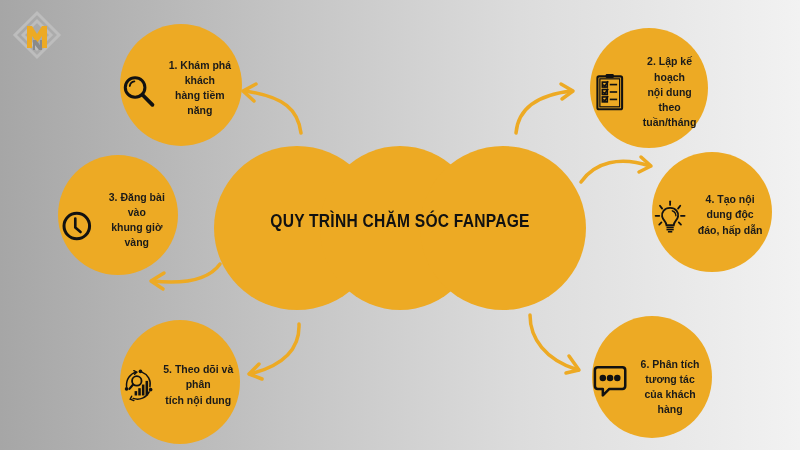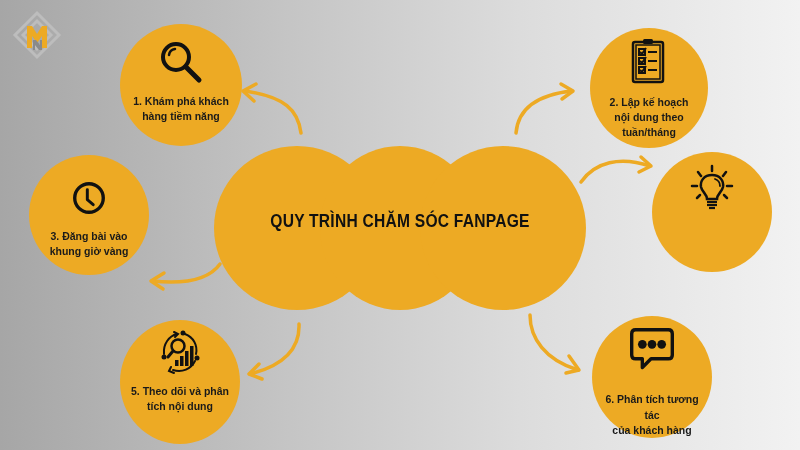--- a/index.html
+++ b/index.html
@@ -4,21 +4,21 @@
   <style>
     html, body { margin: 0; padding: 0; }
     body {
       width: 800px; height: 450px; overflow: hidden; position: relative;
       background: linear-gradient(90deg, #a6a6a6 0%, #c4c4c4 35%, #dcdcdc 65%, #f2f2f2 100%);
       font-family: "Liberation Sans", sans-serif;
     }
     .canvas { position: absolute; left: 0; top: 0; width: 800px; height: 450px; }
     .node {
       position: absolute; border-radius: 50%; background: #EDAA24;
-      display: flex; flex-direction: column; align-items: center; justify-content: flex-start;
+      display: flex; align-items: center; justify-content: flex-start;
       box-sizing: border-box;
     }
     .node .icon { margin-top: 14px; width: 50px; height: 50px; }
     .node .label {
       margin-top: 6px; font-size: 10.5px; font-weight: bold; color: #1a1a1a;
       text-align: center; line-height: 1.45; padding: 0 6px; white-space: pre-line;
     }
     .center-title {
       position: absolute; left: 215px; top: 210px; width: 370px; text-align: center;
       font-family: "Liberation Sans", sans-serif; font-weight: bold; font-size: 19px;
@@ -109,21 +109,21 @@
         <rect x="15" y="31" width="6" height="6"></rect>
           <path d="M16 34 L18 36 L22 30"></path>
           <line x1="24" y1="34" x2="33" y2="34"></line>
       </g>
     </svg>
     <div class="label" style="margin-top:9px">2. Lập kế hoạch
 nội dung theo
 tuần/tháng</div>
   </div>
 
-  <div class="node" style="left:29px;top:155px;width:120px;height:120px;">
+  <div class="node" style="left:58px;top:155px;width:120px;height:120px;">
     <svg class="icon" viewBox="0 0 50 50" style="margin-top:22px;width:42px;height:42px">
       <circle cx="25" cy="25" r="17" fill="none" stroke="#111" stroke-width="4"></circle>
       <path d="M23 15 L23 27 L30 33" fill="none" stroke="#111" stroke-width="3.5" stroke-linecap="round" stroke-linejoin="round"></path>
     </svg>
     <div class="label" style="margin-top:10px">3. Đăng bài vào
 khung giờ vàng</div>
   </div>
 
   <div class="node" style="left:652px;top:152px;width:120px;height:120px;">
     <svg class="icon" viewBox="0 0 50 50" style="margin-top:12px">
@@ -137,20 +137,22 @@
         <line x1="40" y1="34" x2="37" y2="31"></line>
       </g>
       <path d="M25 11 C17 11 13 17 14 23 C15 28 20 30 20 35 L30 35 C30 30 35 28 36 23 C37 17 33 11 25 11 Z" fill="none" stroke="#111" stroke-width="2.5"></path>
       <path d="M28 15 C31 16 33 19 33 22" fill="none" stroke="#111" stroke-width="1.8" stroke-linecap="round"></path>
       <g stroke="#111" stroke-width="2.2">
         <line x1="20" y1="38" x2="30" y2="38"></line>
         <line x1="20" y1="41" x2="30" y2="41"></line>
         <line x1="22" y1="44" x2="28" y2="44"></line>
       </g>
     </svg>
+    <div class="label" style="margin-top:6px">4. Tạo nội dung độc
+đáo, hấp dẫn</div>
   </div>
 
   <div class="node" style="left:120px;top:320px;width:120px;height:124px;">
     <svg class="icon" viewBox="0 0 50 50" style="margin-top:8px">
       <g fill="none" stroke="#111" stroke-width="2" stroke-linecap="round">
         <path d="M9 26 C8 16 14 8 22 6"></path>
         <path d="M19 4 L23 6 L20 9"></path>
         <path d="M30 6 C38 9 43 17 41 26"></path>
         <path d="M40 33 C36 41 27 45 18 42"></path>
         <path d="M16 39 L14 43 L19 45"></path>

